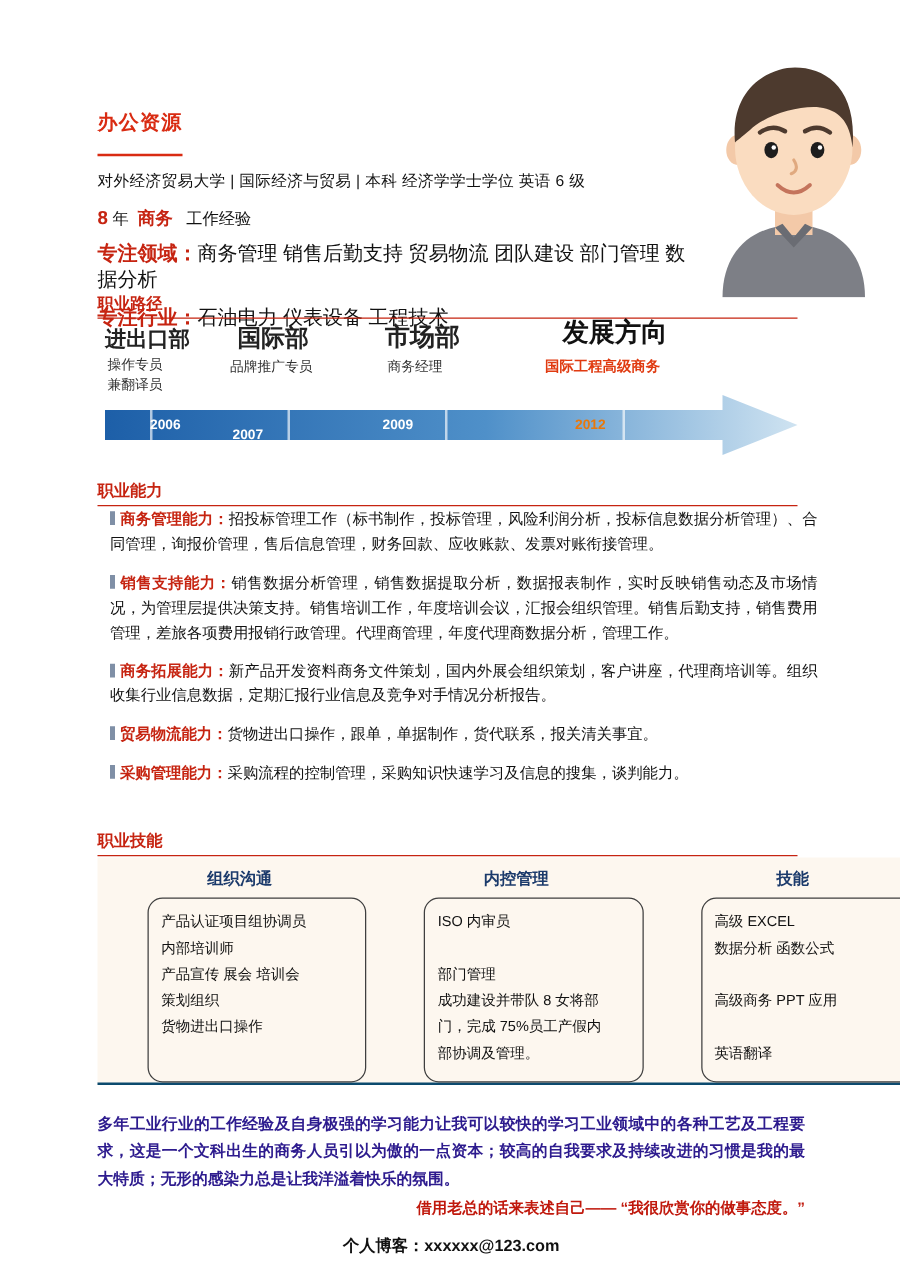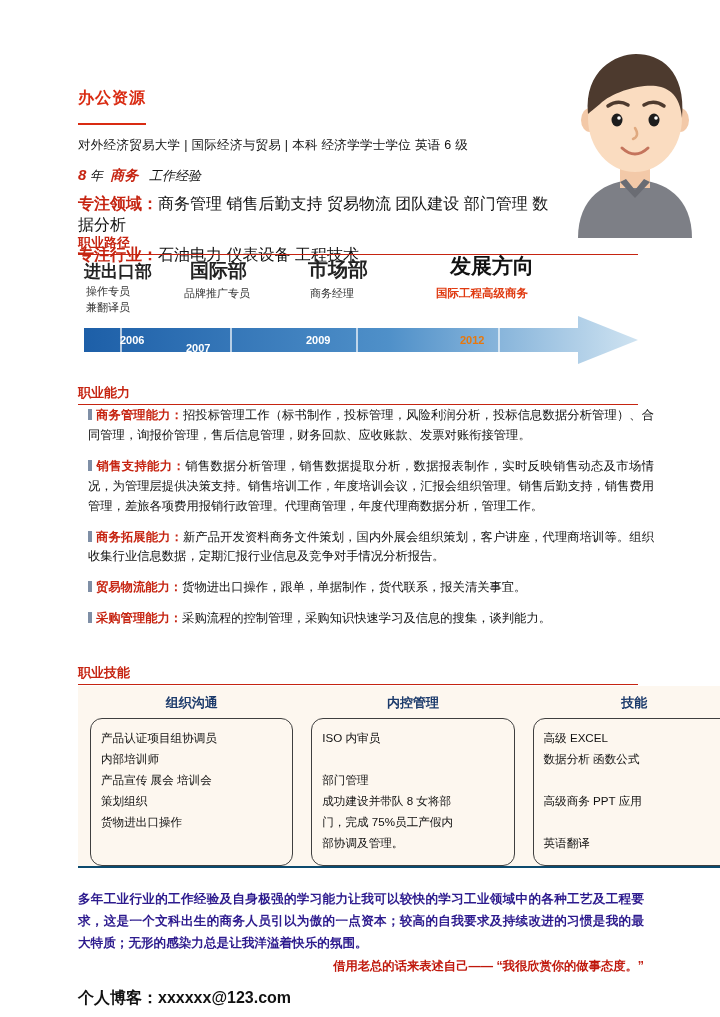--- a/index.html
+++ b/index.html
@@ -41,21 +41,20 @@
   .edu-line {
     margin-top: 12px;
     font-size: 12.5px;
     color: #111;
     letter-spacing: 0.3px;
   }
   .exp-line {
     margin-top: 12px;
     font-size: 13px;
     color: #111;
-    font-style: italic;
   }
   .exp-line .big {
     font-weight: bold;
     font-size: 15px;
     color: #c62411;
   }
   .exp-line .big2 {
     font-weight: bold;
     font-size: 14px;
     color: #c62411;
@@ -200,20 +199,21 @@
   .skill-box {
     border: 1.2px solid #3f3f3f;
     border-radius: 12px;
     background: #fdf7ef;
     padding: 10px 10px;
     box-sizing: border-box;
     flex: 1;
     font-size: 11.6px;
     line-height: 1.55;
     color: #111;
+    margin-left: 28px;
   }
   .skill-box div { margin-bottom: 3px; }
 
   
   .summary {
     position: absolute;
     left: 78px;
     top: 888px;
     width: 566px;
     color: #2d1b8e;
@@ -230,22 +230,22 @@
     text-align: right;
     color: #c0180c;
     font-weight: bold;
     font-size: 12.3px;
   }
   .blog {
     position: absolute;
     left: 78px;
     top: 988px;
     width: 566px;
-    text-align: left;
-    font-size: 16px;
+    text-align: center;
+    font-size: 13px;
     font-weight: bold;
     color: #111;
   }
 </style>
 </head>
 <body>
 
 <div class="page">
 
   <div class="header">

